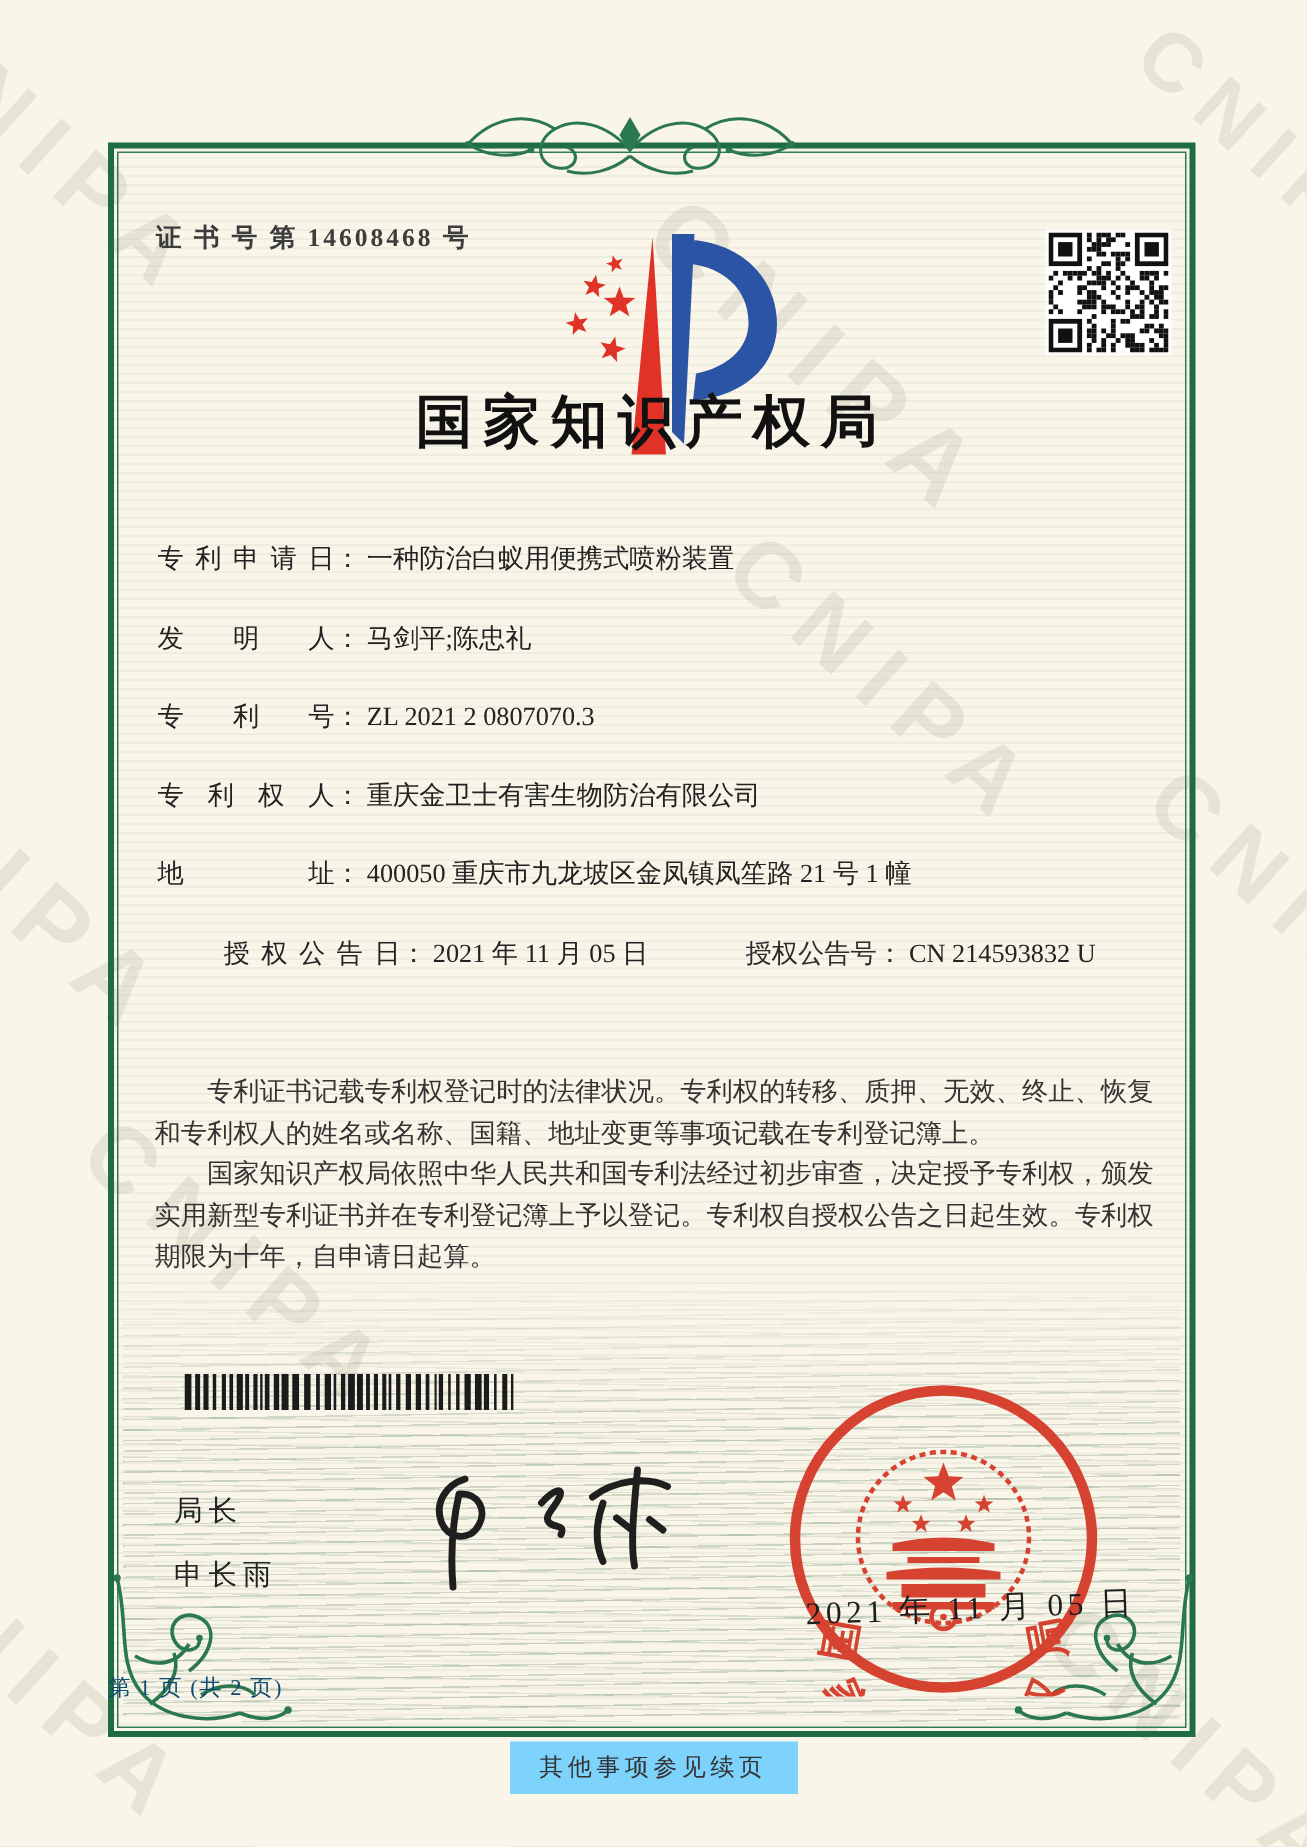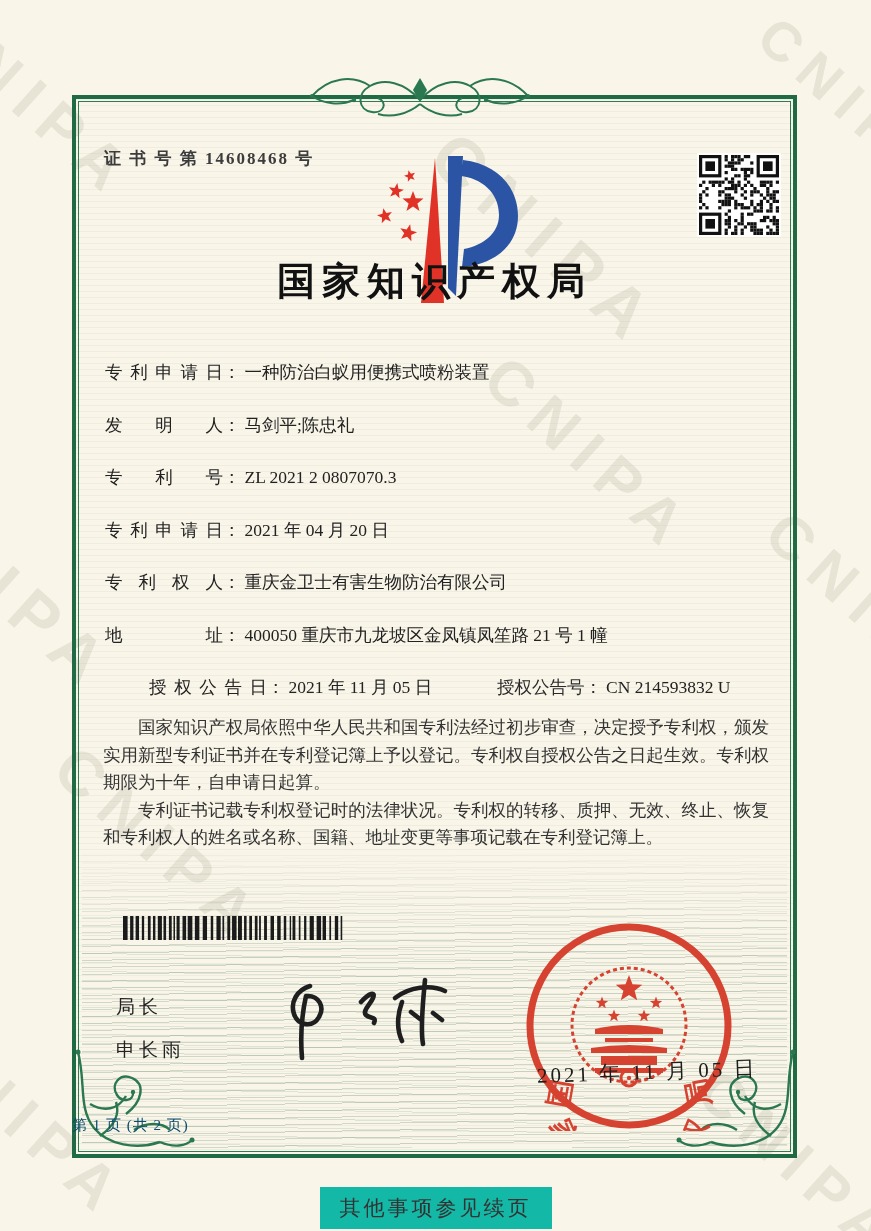--- a/index.html
+++ b/index.html
@@ -68,22 +68,22 @@
   .seal-date{
     position:absolute; left:537px; top:1058px; z-index:4; white-space:nowrap;
     font-size:21px; letter-spacing:3px; color:#1d1d1d; transform:rotate(-2deg);
   }
   .page-info{
     position:absolute; left:72px; top:1116px; width:702px; z-index:2;
     font-size:15px; letter-spacing:1px; color:#0c4a6e;
   }
   .cont-note-wrap{position:absolute; left:0; top:1161px; width:871px; text-align:center; z-index:2;}
   .cont-note{
-    display:inline-block; background:#14b8a6; padding:7px 20px;
-    font-size:21px; letter-spacing:3px; color:#333;margin-top:26px;
+    display:inline-block; background:#7dd3fc; padding:7px 20px;
+    font-size:16px; letter-spacing:3px; color:#333;
   }
 </style>
 </head>
 <body>
 
 <div class="page">
 
   <div id="wm-layer">
       <span class="wm" style="left: -40px; top: -12px; font-size: 62px;">CNIPA</span>
       <span class="wm" style="left: 788px; top: 4px; font-size: 55px;">CNIPA</span>
@@ -376,39 +376,36 @@
     <div class="frow">
       <span class="fl">专利申请日</span><span class="colon">：</span><span class="fv">一种防治白蚁用便携式喷粉装置</span>
     </div>
     <div class="frow">
       <span class="fl">发明人</span><span class="colon">：</span><span class="fv">马剑平;陈忠礼</span>
     </div>
     <div class="frow">
       <span class="fl">专利号</span><span class="colon">：</span><span class="fv">ZL 2021 2 0807070.3</span>
     </div>
     <div class="frow">
-      <span class="fl">专利申请日</span><span class="colon">：</span><span class="fv">2021 年 04 月 20 日</span>
-    </div>
-    <div class="frow">
       <span class="fl">专利权人</span><span class="colon">：</span><span class="fv">重庆金卫士有害生物防治有限公司</span>
     </div>
     <div class="frow">
       <span class="fl">地址</span><span class="colon">：</span><span class="fv">400050 重庆市九龙坡区金凤镇凤笙路 21 号 1 幢</span>
     </div>
     <div class="frow">
       <span class="fl">授权公告日</span><span class="colon">：</span><span class="fv">2021 年 11 月 05 日</span>
       <span class="grant-no">
         <span>授权公告号</span><span class="colon">：</span><span class="fv">CN 214593832 U</span>
       </span>
     </div>
   </div>
 
   <div class="body-text">
+    <p>专利证书记载专利权登记时的法律状况。专利权的转移、质押、无效、终止、恢复和专利权人的姓名或名称、国籍、地址变更等事项记载在专利登记簿上。</p>
     <p>国家知识产权局依照中华人民共和国专利法经过初步审查，决定授予专利权，颁发实用新型专利证书并在专利登记簿上予以登记。专利权自授权公告之日起生效。专利权期限为十年，自申请日起算。</p>
-    <p>专利证书记载专利权登记时的法律状况。专利权的转移、质押、无效、终止、恢复和专利权人的姓名或名称、国籍、地址变更等事项记载在专利登记簿上。</p>
   </div>
 
   <svg id="barcode" width="225" height="24" viewBox="0 0 225 24">
       <rect x="0" y="0" width="4.6087357748299835" height="24" fill="#1b1b1b"></rect>
       <rect x="7.110107587650418" y="0" width="3.3100819110870363" height="24" fill="#1b1b1b"></rect>
       <rect x="12.601535295322538" y="0" width="3.4247299671173095" height="24" fill="#1b1b1b"></rect>
       <rect x="18.849215291813017" y="0" width="2.2977367877960204" height="24" fill="#1b1b1b"></rect>
       <rect x="24.89361998923123" y="0" width="2.734351396560669" height="24" fill="#1b1b1b"></rect>
       <rect x="29.968727659061553" y="0" width="2.423221254348755" height="24" fill="#1b1b1b"></rect>
       <rect x="34.80163180716336" y="0" width="4.109829759597778" height="24" fill="#1b1b1b"></rect>

